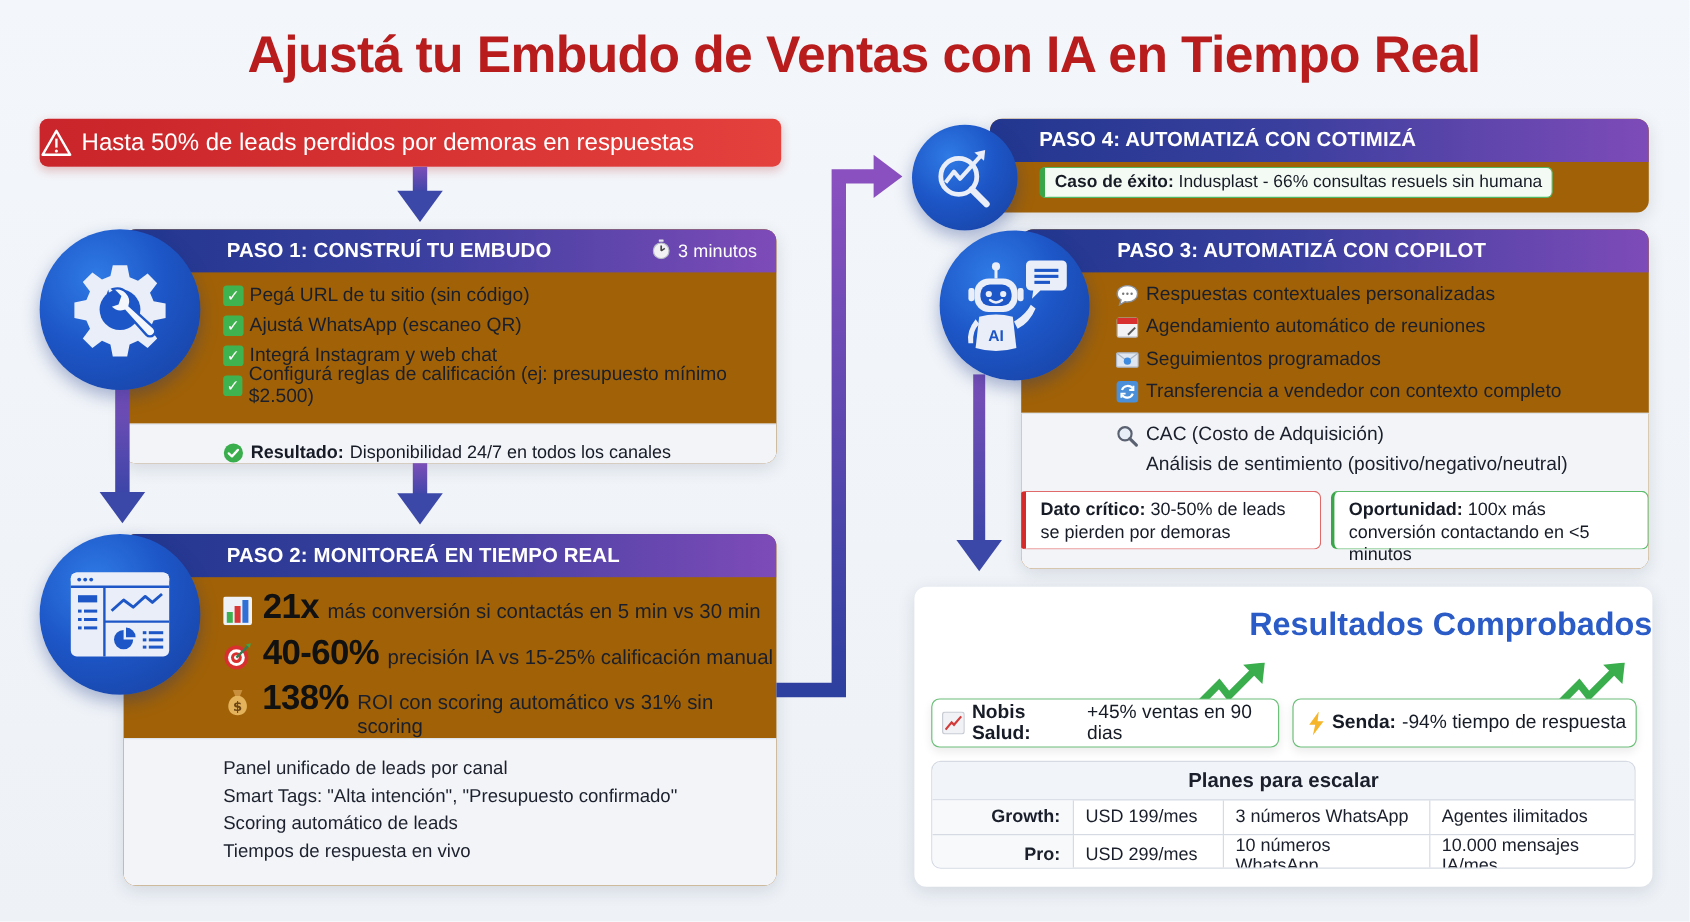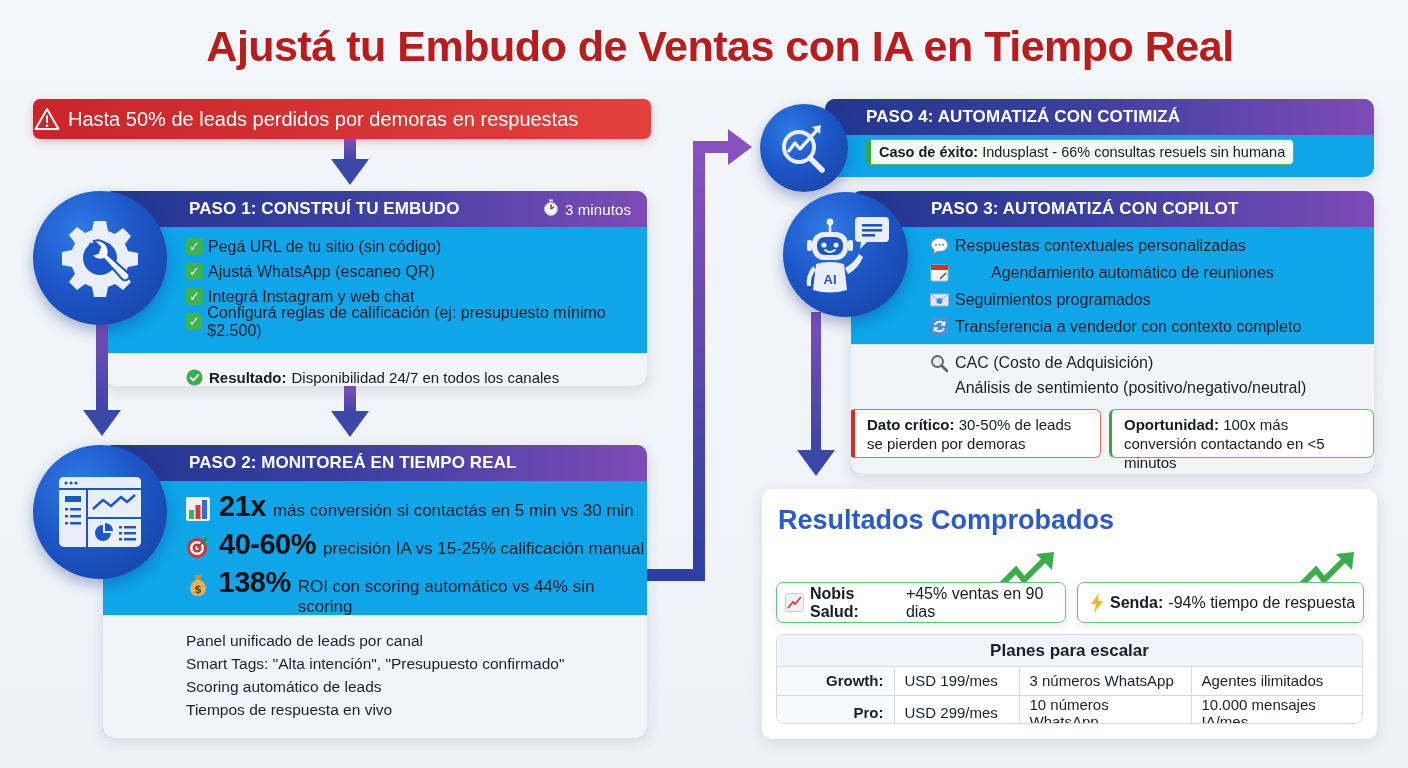--- a/index.html
+++ b/index.html
@@ -25,21 +25,21 @@
   .alert .warn { margin-right: 8px; display:inline-flex; }
 
   
   .arrow-v { position: absolute; }
   .arrow-v .shaft { position: absolute; left: 50%; transform: translateX(-50%); top: 0; width: 12px; background: linear-gradient(180deg,#7b4fb8,#3c45a8); }
   .arrow-v .head { position: absolute; left: 50%; transform: translateX(-50%); width: 0; height: 0;
     border-left: 19px solid transparent; border-right: 19px solid transparent; border-top: 26px solid #3b48a8; }
 
   
   .card {
-    position: absolute; background: #0ea5e9; border-radius: 10px;
+    position: absolute; background: #a16207; border-radius: 10px;
     box-shadow: 0 4px 14px rgba(20,30,60,0.12);
     overflow: hidden;
   }
   .card-head {
     height: 36px; background: linear-gradient(90deg, #22378f 0%, #3a3f9e 45%, #7e4bb8 100%);
     color: #fff; font-weight: 700; font-size: 17px;
     display: flex; align-items: center; justify-content: space-between;
     padding-left: 86px; padding-right: 16px; letter-spacing: 0.1px;
   }
   .card-head .time { font-weight: 400; font-size: 15px; display: flex; align-items: center; gap: 6px; }
@@ -64,21 +64,21 @@
 
   .box-pill { border: 1.5px solid #53b863; border-left: 5px solid #3aa64a; border-radius: 5px; background: #f4fbf4; font-size: 14.5px; padding: 4px 8px; display:inline-block; }
   .callout { position: absolute; border-radius: 6px; background: #fff; font-size: 15px; padding: 5px 10px 5px 12px; line-height: 19px; }
   .callout.red { border: 1.5px solid #e06a6a; border-left: 6px solid #d52b2b; }
   .callout.green { border: 1.5px solid #5dbb6a; border-left: 3px solid #3aa64a; }
 
   .results {
     position: absolute; left: 762px; top: 489px; width: 615px; height: 250px;
     background: #fff; border-radius: 10px; box-shadow: 0 4px 14px rgba(20,30,60,0.12);
   }
-  .results-title { position: absolute; left: 16px; width: 100%; top: 16px; text-align: left; font-size: 27px; font-weight: 700; color: #2a5bc6; }
+  .results-title { position: absolute; left: 0; width: 100%; top: 16px; text-align: right; font-size: 27px; font-weight: 700; color: #2a5bc6; }
   .win { position: absolute; top: 93px; height: 41px; border: 1.5px solid #6cc07a; border-radius: 7px; background: #fff; box-shadow: 0 3px 8px rgba(0,0,0,0.08); font-size: 16px; display:flex; align-items:center; padding-left: 8px; }
   .plans { position: absolute; left: 14px; top: 145px; width: 587px; height: 90px; border: 1px solid #d5dae3; border-radius: 8px; overflow: hidden; background: #fff; }
   .plans-title { height: 32px; background: #f1f4f8; border-bottom: 1px solid #d5dae3; text-align: center; font-weight: 700; font-size: 17px; line-height: 32px; color: #1a1f2b; }
   .plans table { width: 100%; border-collapse: collapse; font-size: 15px; color: #1a1f2b; }
   .plans td { height: 28px; border-right: 1px solid #d5dae3; border-bottom: 1px solid #d5dae3; padding: 0 10px; }
   .plans tr:last-child td { border-bottom: none; }
   .plans td:last-child { border-right: none; }
   .plans td.lbl { font-weight: 700; text-align: right; width: 117px; background: #f7f9fb; }
 </style>
 </head>
@@ -199,21 +199,21 @@
     </div>
     <div class="stat" style="height:38px;">
       <span class="emo">
         <svg width="24" height="24" viewBox="0 0 24 24">
             <path d="M8 2 h8 l-2 5 h-4 z" fill="#c98f3c"></path>
             <path d="M10 7 C2 10 2 23 12 23 C22 23 22 10 14 7 z" fill="#e3b25b"></path>
             <text x="12" y="19.5" font-size="11" font-weight="700" text-anchor="middle" fill="#6d4512" font-family="DejaVu Sans, sans-serif">$</text>
           </svg>
       </span>
       <span class="big">138%</span>
-      <span>ROI con scoring automático vs 44% sin scoring</span>
+      <span>ROI con scoring automático vs 31% sin scoring</span>
     </div>
   </div>
   <div class="card-foot plain-list" style="height:123px; padding: 13px 0 0 83px;">
     <div>Panel unificado de leads por canal</div>
     <div>Smart Tags: "Alta intención", "Presupuesto confirmado"</div>
     <div>Scoring automático de leads</div>
     <div>Tiempos de respuesta en vivo</div>
   </div>
 </div>
 <div class="circle" style="left:33px; top:445px; width:134px; height:134px;">
@@ -285,21 +285,21 @@
       <span style="display:inline-flex; margin-right:6px;">
         <svg width="19" height="18" viewBox="0 0 19 18">
             <path d="M9.5 1 C4.5 1 1 4 1 7.8 C1 10 2.3 11.8 4.2 12.9 L3 17 L7.5 14.4 C8.2 14.5 8.8 14.6 9.5 14.6 C14.5 14.6 18 11.6 18 7.8 C18 4 14.5 1 9.5 1 Z" fill="#fff" stroke="#8a8f99" stroke-width="1.2"></path>
             <circle cx="6" cy="7.8" r="1" fill="#777"></circle>
             <circle cx="9.5" cy="7.8" r="1" fill="#777"></circle>
             <circle cx="13" cy="7.8" r="1" fill="#777"></circle>
           </svg>
       </span>
       <span>Respuestas contextuales personalizadas</span>
     </div>
-    <div class="row" style="height:27px;gap:36px;">
+    <div class="row" style="height:27px;">
       <span style="display:inline-flex; margin-right:6px;">
         <svg width="19" height="19" viewBox="0 0 19 19">
             <rect x="1" y="2" width="17" height="16" rx="1.5" fill="#f3f3f5" stroke="#b5b8c0"></rect>
             <rect x="1" y="2" width="17" height="5" fill="#d8302f"></rect>
             <path d="M10 16 L16 10" stroke="#555" stroke-width="1.6"></path>
           </svg>
       </span>
       <span>Agendamiento automático de reuniones</span>
     </div>
     <div class="row" style="height:27px;">

